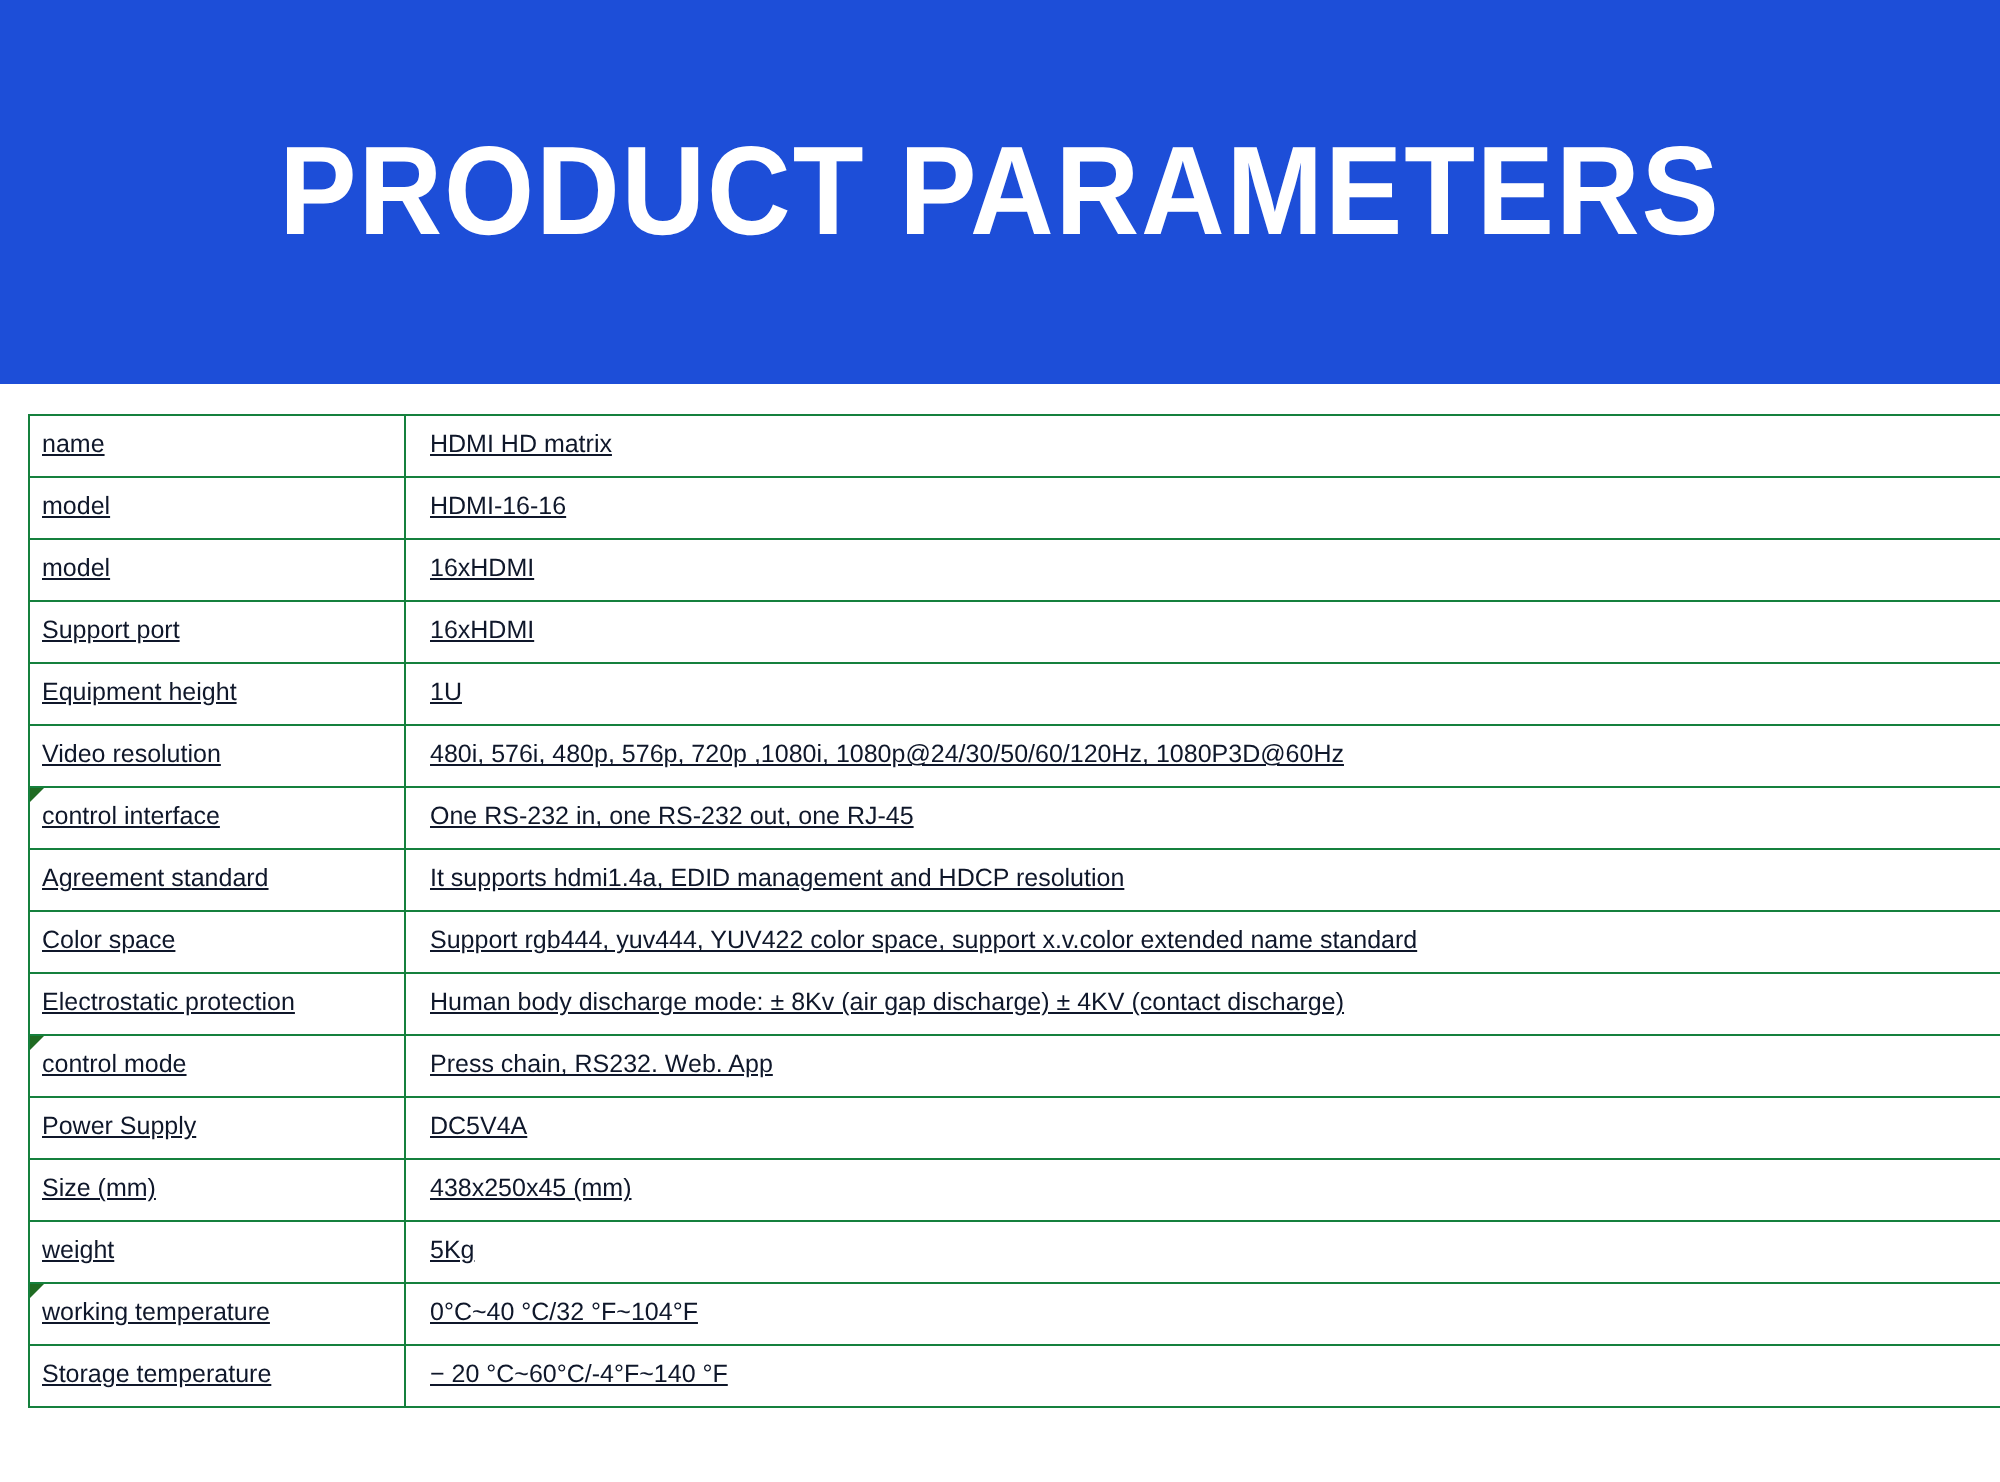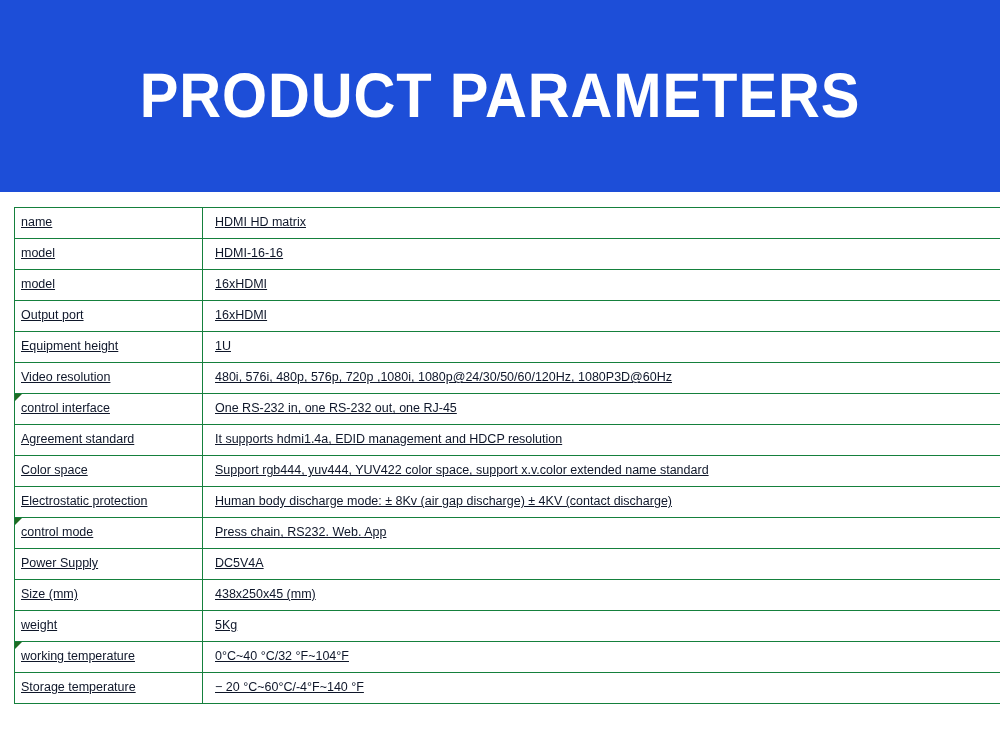--- a/index.html
+++ b/index.html
@@ -109,21 +109,21 @@
         </tr>
         <tr>
           <td class="label-cell">model</td>
           <td class="value-cell">HDMI-16-16</td>
         </tr>
         <tr>
           <td class="label-cell">model</td>
           <td class="value-cell">16xHDMI</td>
         </tr>
         <tr>
-          <td class="label-cell">Output port</td>
+          <td class="label-cell">Support port</td>
           <td class="value-cell">16xHDMI</td>
         </tr>
         <tr>
           <td class="label-cell">Equipment height</td>
           <td class="value-cell">1U</td>
         </tr>
         <tr>
           <td class="label-cell">Video resolution</td>
           <td class="value-cell">480i, 576i, 480p, 576p, 720p ,1080i, 1080p@24/30/50/60/120Hz, 1080P3D@60Hz</td>
         </tr>

